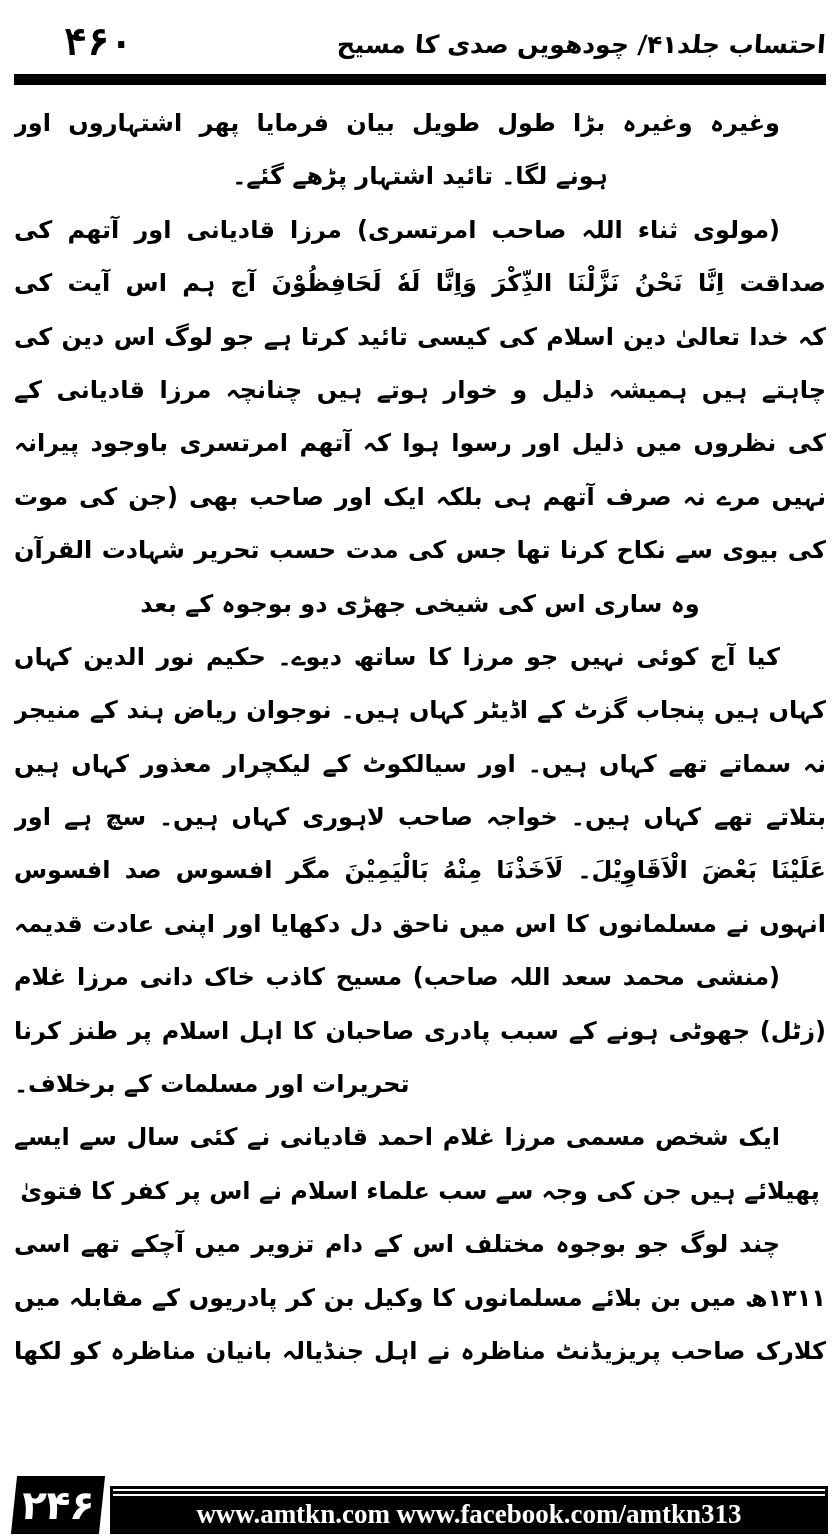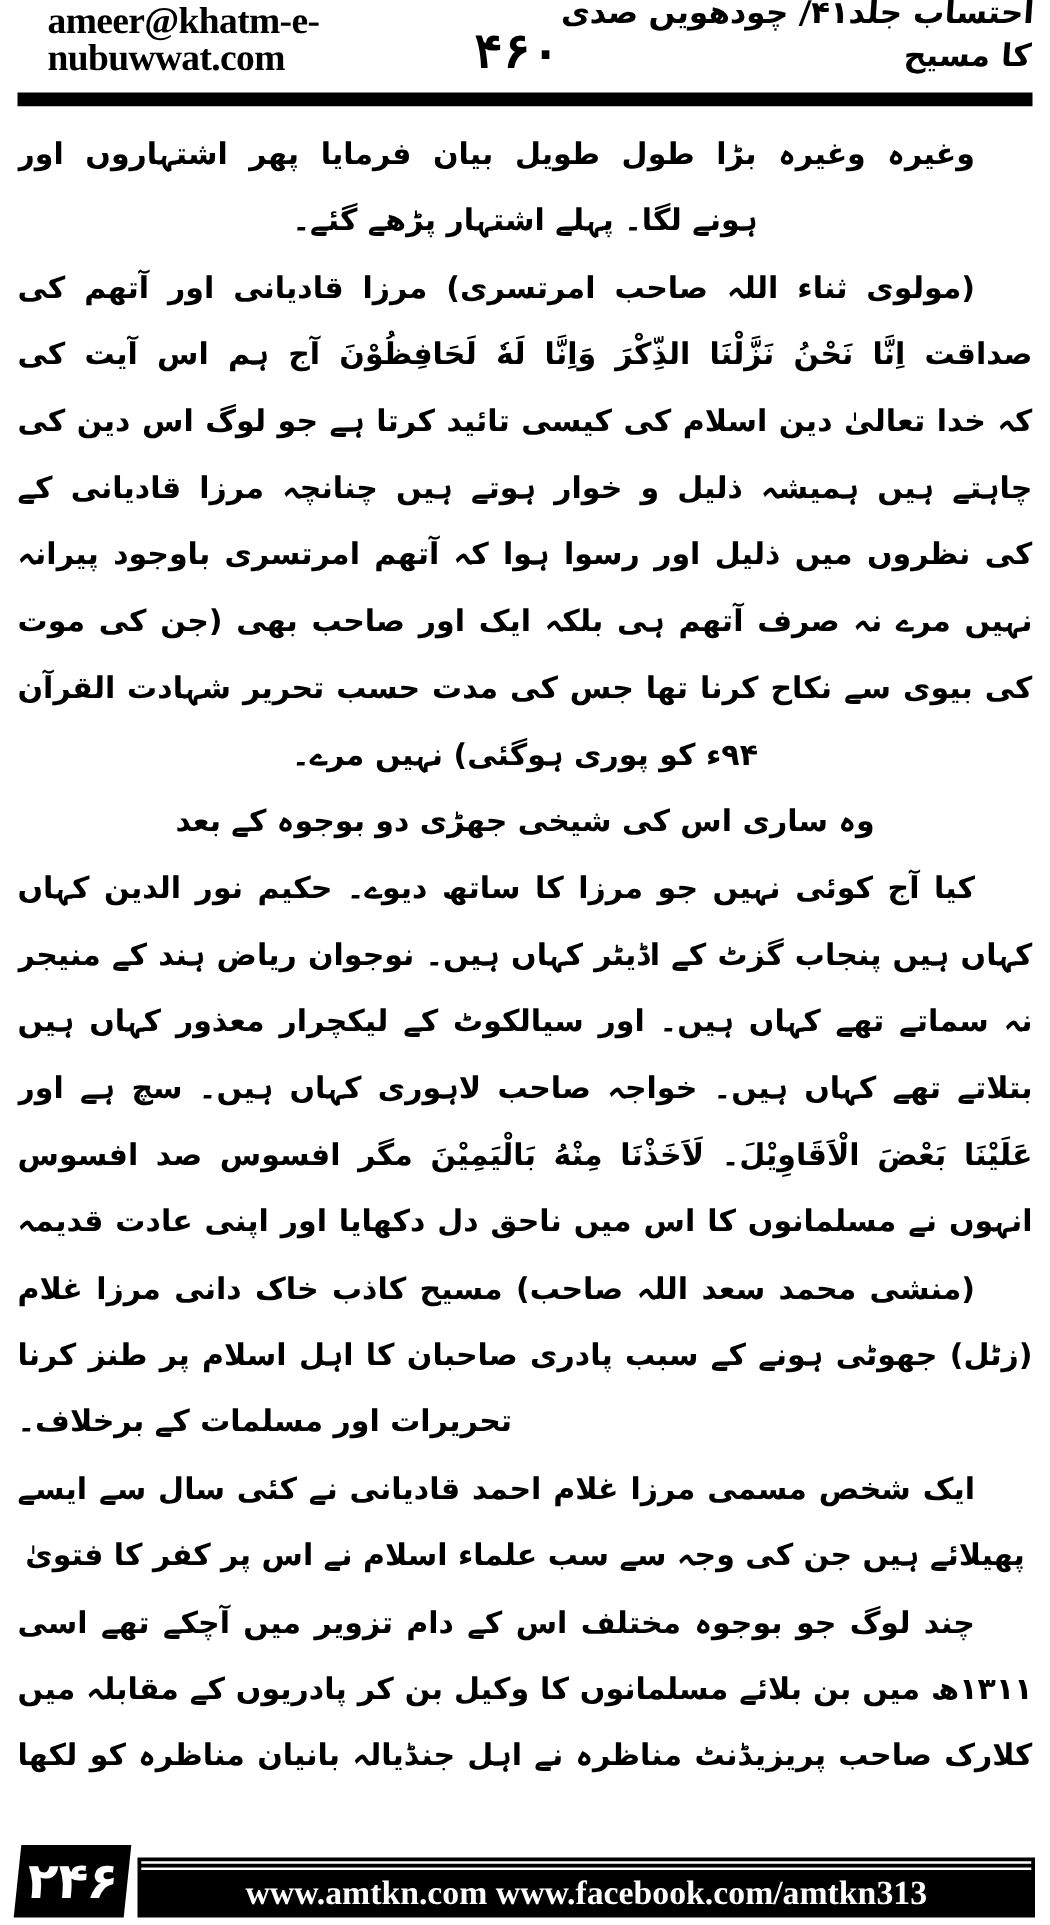--- a/index.html
+++ b/index.html
@@ -62,37 +62,35 @@
   .furls{
     font-family:"Liberation Serif",serif;
     font-weight:700;font-size:27px;line-height:36px;
     text-align:center;color:#fff;
   }
 </style>
 </head>
 <body>
 
 <div class="hdr">
-  <span class="email">ameer@khatm-e-nubuwwat.com</span>
   <span class="pnum-top">۴۶۰</span>
   <span class="book-title" dir="rtl">احتساب جلد۴۱/ چودھویں صدی کا مسیح</span>
 </div>
 <div class="rule"></div>
 
 <div class="body-text" id="body-lines">
     <div class="ln j ind">وغیرہ وغیرہ بڑا طول طویل بیان فرمایا پھر اشتہاروں اور اخباروں کی رائے کا اظہر</div>
-    <div class="ln c">ہونے لگا۔ پہلے اشتہار پڑھے گئے۔</div>
+    <div class="ln c">ہونے لگا۔ تائید اشتہار پڑھے گئے۔</div>
     <div class="ln j ind">(مولوی ثناء اللہ صاحب امرتسری) مرزا قادیانی اور آتھم کی لڑائی میں اسلام کی</div>
     <div class="ln j">صداقت اِنَّا نَحْنُ نَزَّلْنَا الذِّكْرَ وَاِنَّا لَهٗ لَحَافِظُوْنَ آج ہم اس آیت کی تصدیق پاتے ہیں</div>
     <div class="ln j">کہ خدا تعالیٰ دین اسلام کی کیسی تائید کرتا ہے جو لوگ اس دین کی آڑ میں ہو کر اس دین کو بگاڑنا</div>
     <div class="ln j">چاہتے ہیں ہمیشہ ذلیل و خوار ہوتے ہیں چنانچہ مرزا قادیانی کے ساتھ یہی معلوم ہوا۔ کہ تمام مخلوق</div>
     <div class="ln j">کی نظروں میں ذلیل اور رسوا ہوا کہ آتھم امرتسری باوجود پیرانہ سالی کے پندرہ مہینے کی مدت میں</div>
     <div class="ln j">نہیں مرے نہ صرف آتھم ہی بلکہ ایک اور صاحب بھی (جن کی موت کے بعد مرزا صاحب نے ان</div>
     <div class="ln j">کی بیوی سے نکاح کرنا تھا جس کی مدت حسب تحریر شہادت القرآن مصنف مرزا صاحب ۳۰ اگست</div>
-    <div class="ln c">۹۴ء کو پوری ہوگئی) نہیں مرے۔</div>
     <div class="ln c">وہ ساری اس کی شیخی جھڑی دو بوجوہ کے بعد</div>
     <div class="ln j ind">کیا آج کوئی نہیں جو مرزا کا ساتھ دیوے۔ حکیم نور الدین کہاں ہیں۔ احسن صاحب</div>
     <div class="ln j">کہاں ہیں پنجاب گزٹ کے اڈیٹر کہاں ہیں۔ نوجوان ریاض ہند کے منیجر جو مارے خوشی کے پھولے</div>
     <div class="ln j">نہ سماتے تھے کہاں ہیں۔ اور سیالکوٹ کے لیکچرار معذور کہاں ہیں جو مسلمانوں کو ابوسفیان کا نقشہ</div>
     <div class="ln j">بتلاتے تھے کہاں ہیں۔ خواجہ صاحب لاہوری کہاں ہیں۔ سچ ہے اور بالکل سچ ہے۔ لَوْ تَقَوَّلَ</div>
     <div class="ln j">عَلَيْنَا بَعْضَ الْاَقَاوِيْلَ۔ لَاَخَذْنَا مِنْهُ بَالْيَمِيْنَ مگر افسوس صد افسوس عیسائیوں کے حال پر کہ</div>
     <div class="ln j">انہوں نے مسلمانوں کا اس میں ناحق دل دکھایا اور اپنی عادت قدیمہ کے موافق بدزبانی سے کام لیا۔</div>
     <div class="ln j ind">(منشی محمد سعد اللہ صاحب) مسیح کاذب خاک دانی مرزا غلام احمد قادیانی کی پیشگوئی</div>
     <div class="ln j">(زٹل) جھوٹی ہونے کے سبب پادری صاحبان کا اہل اسلام پر طنز کرنا بالکل غلط ہے خود انہی کی</div>
     <div class="ln l">تحریرات اور مسلمات کے برخلاف۔</div>

